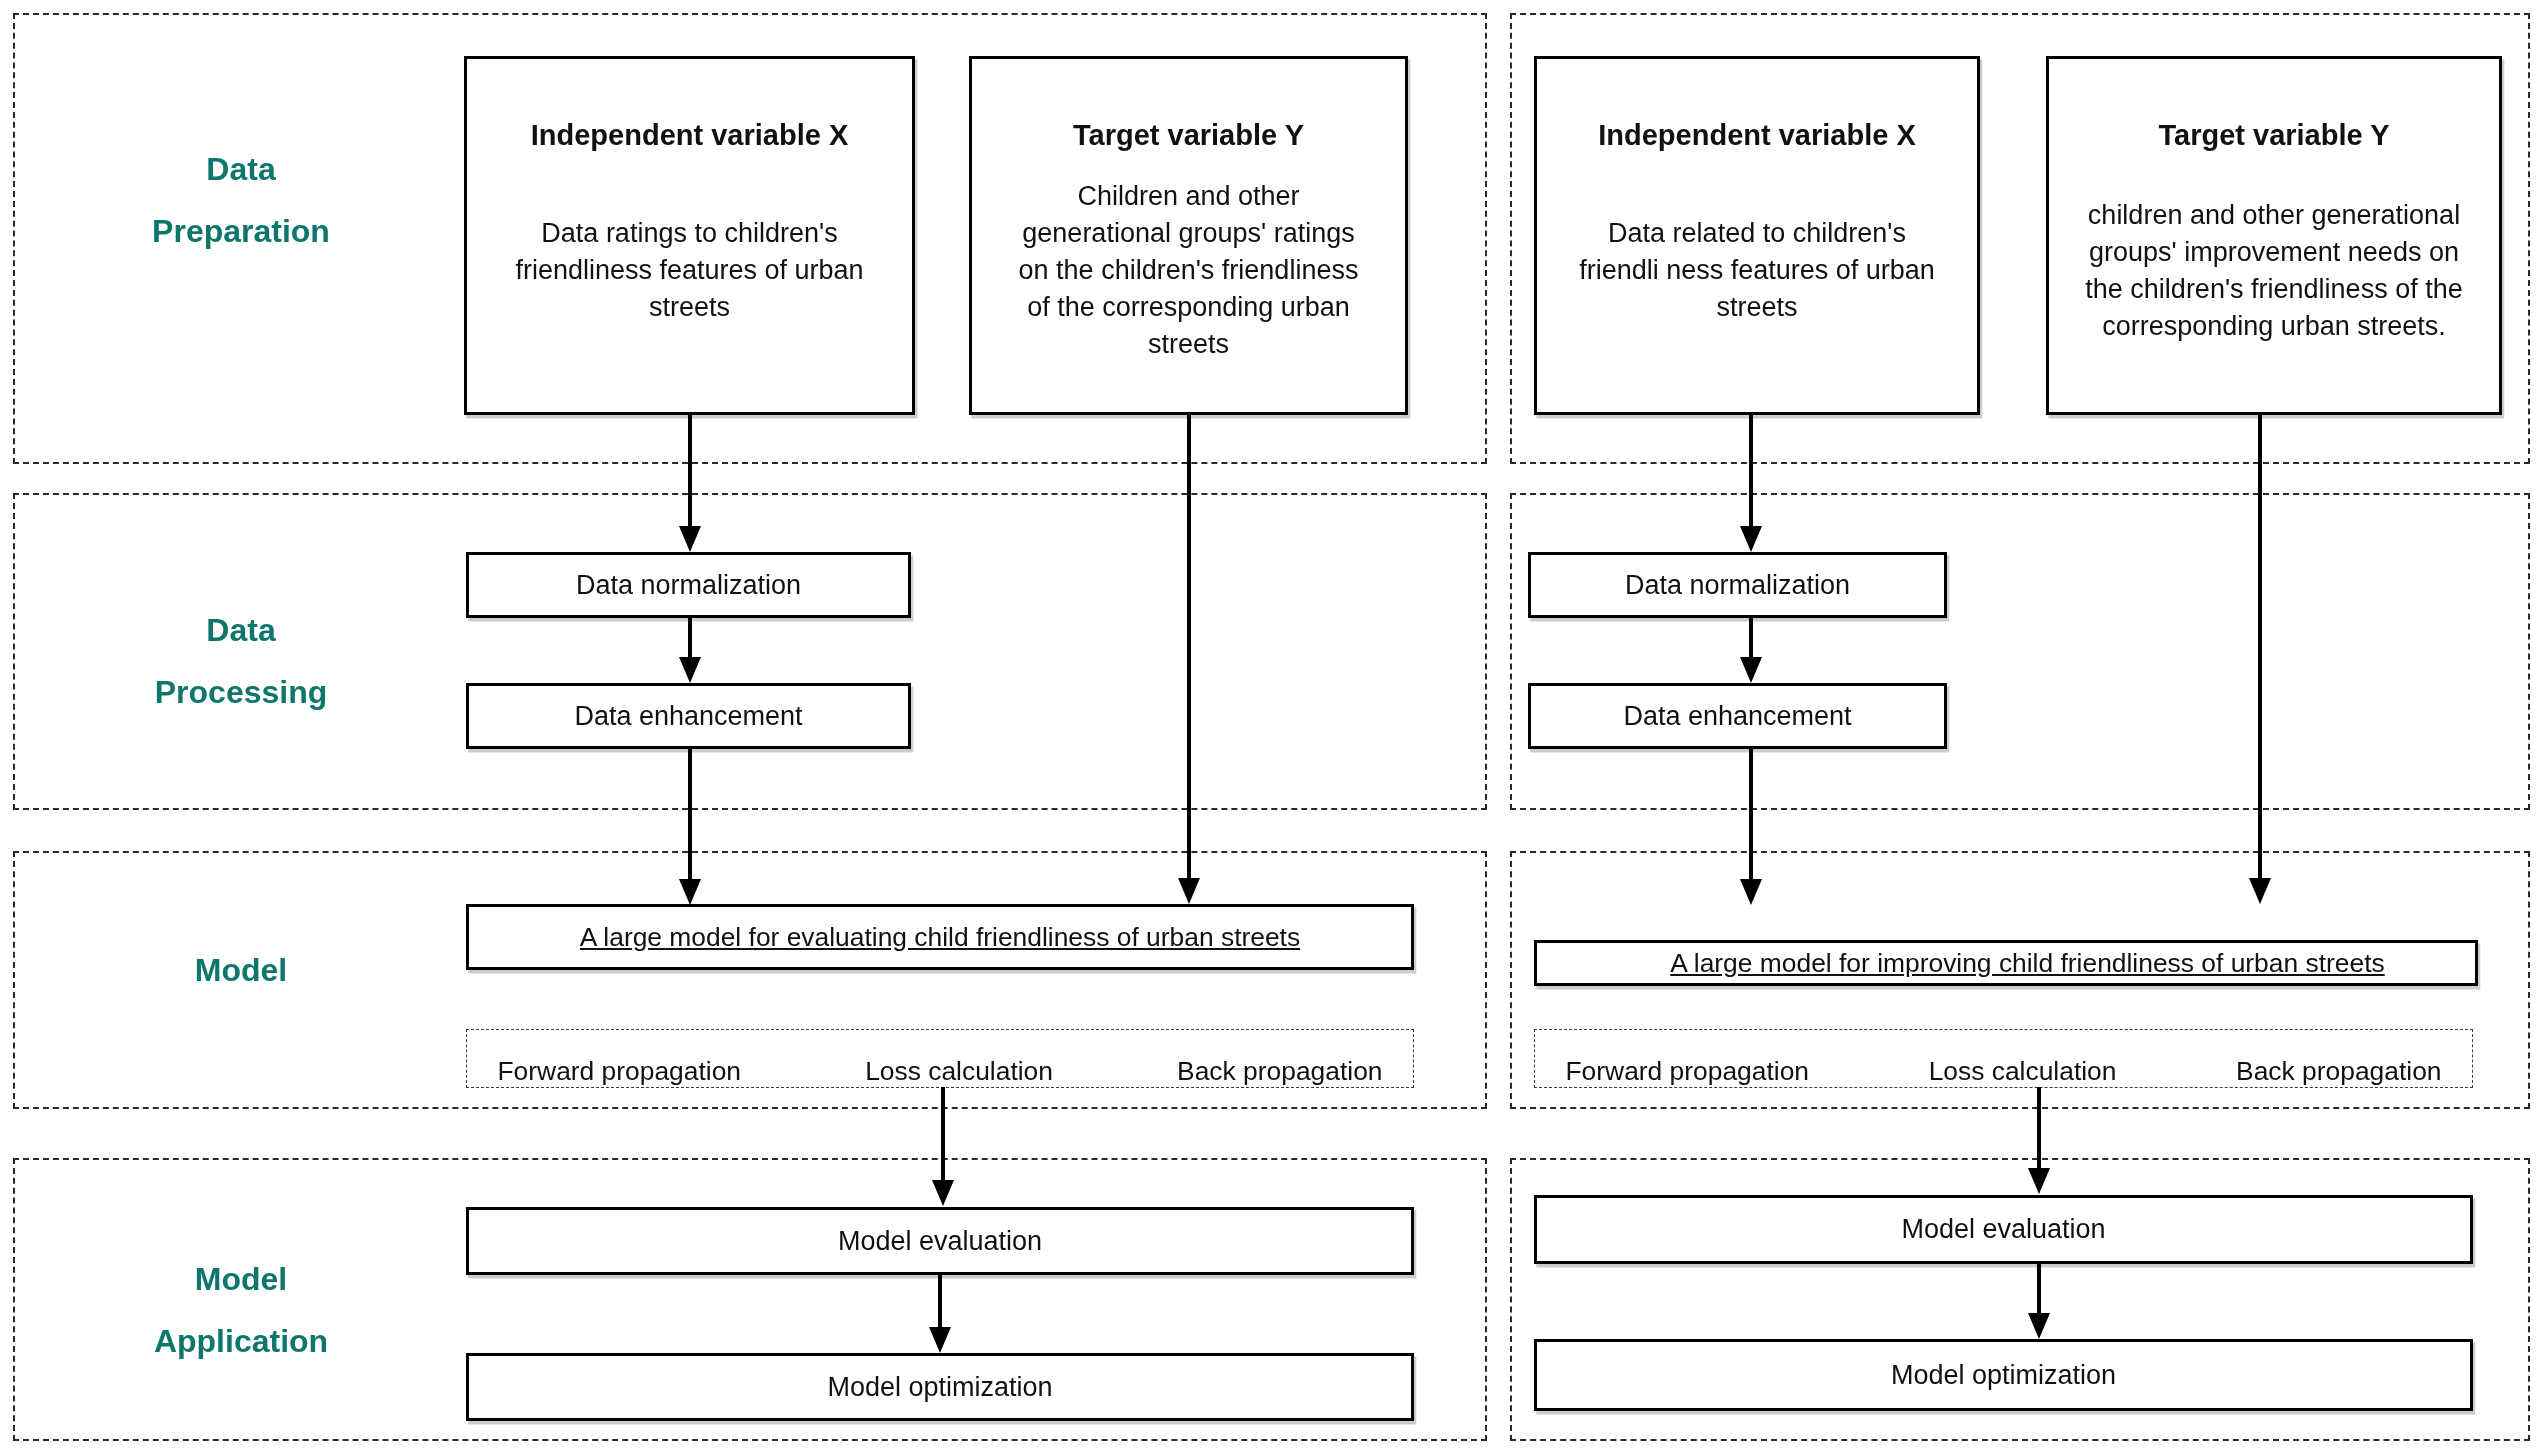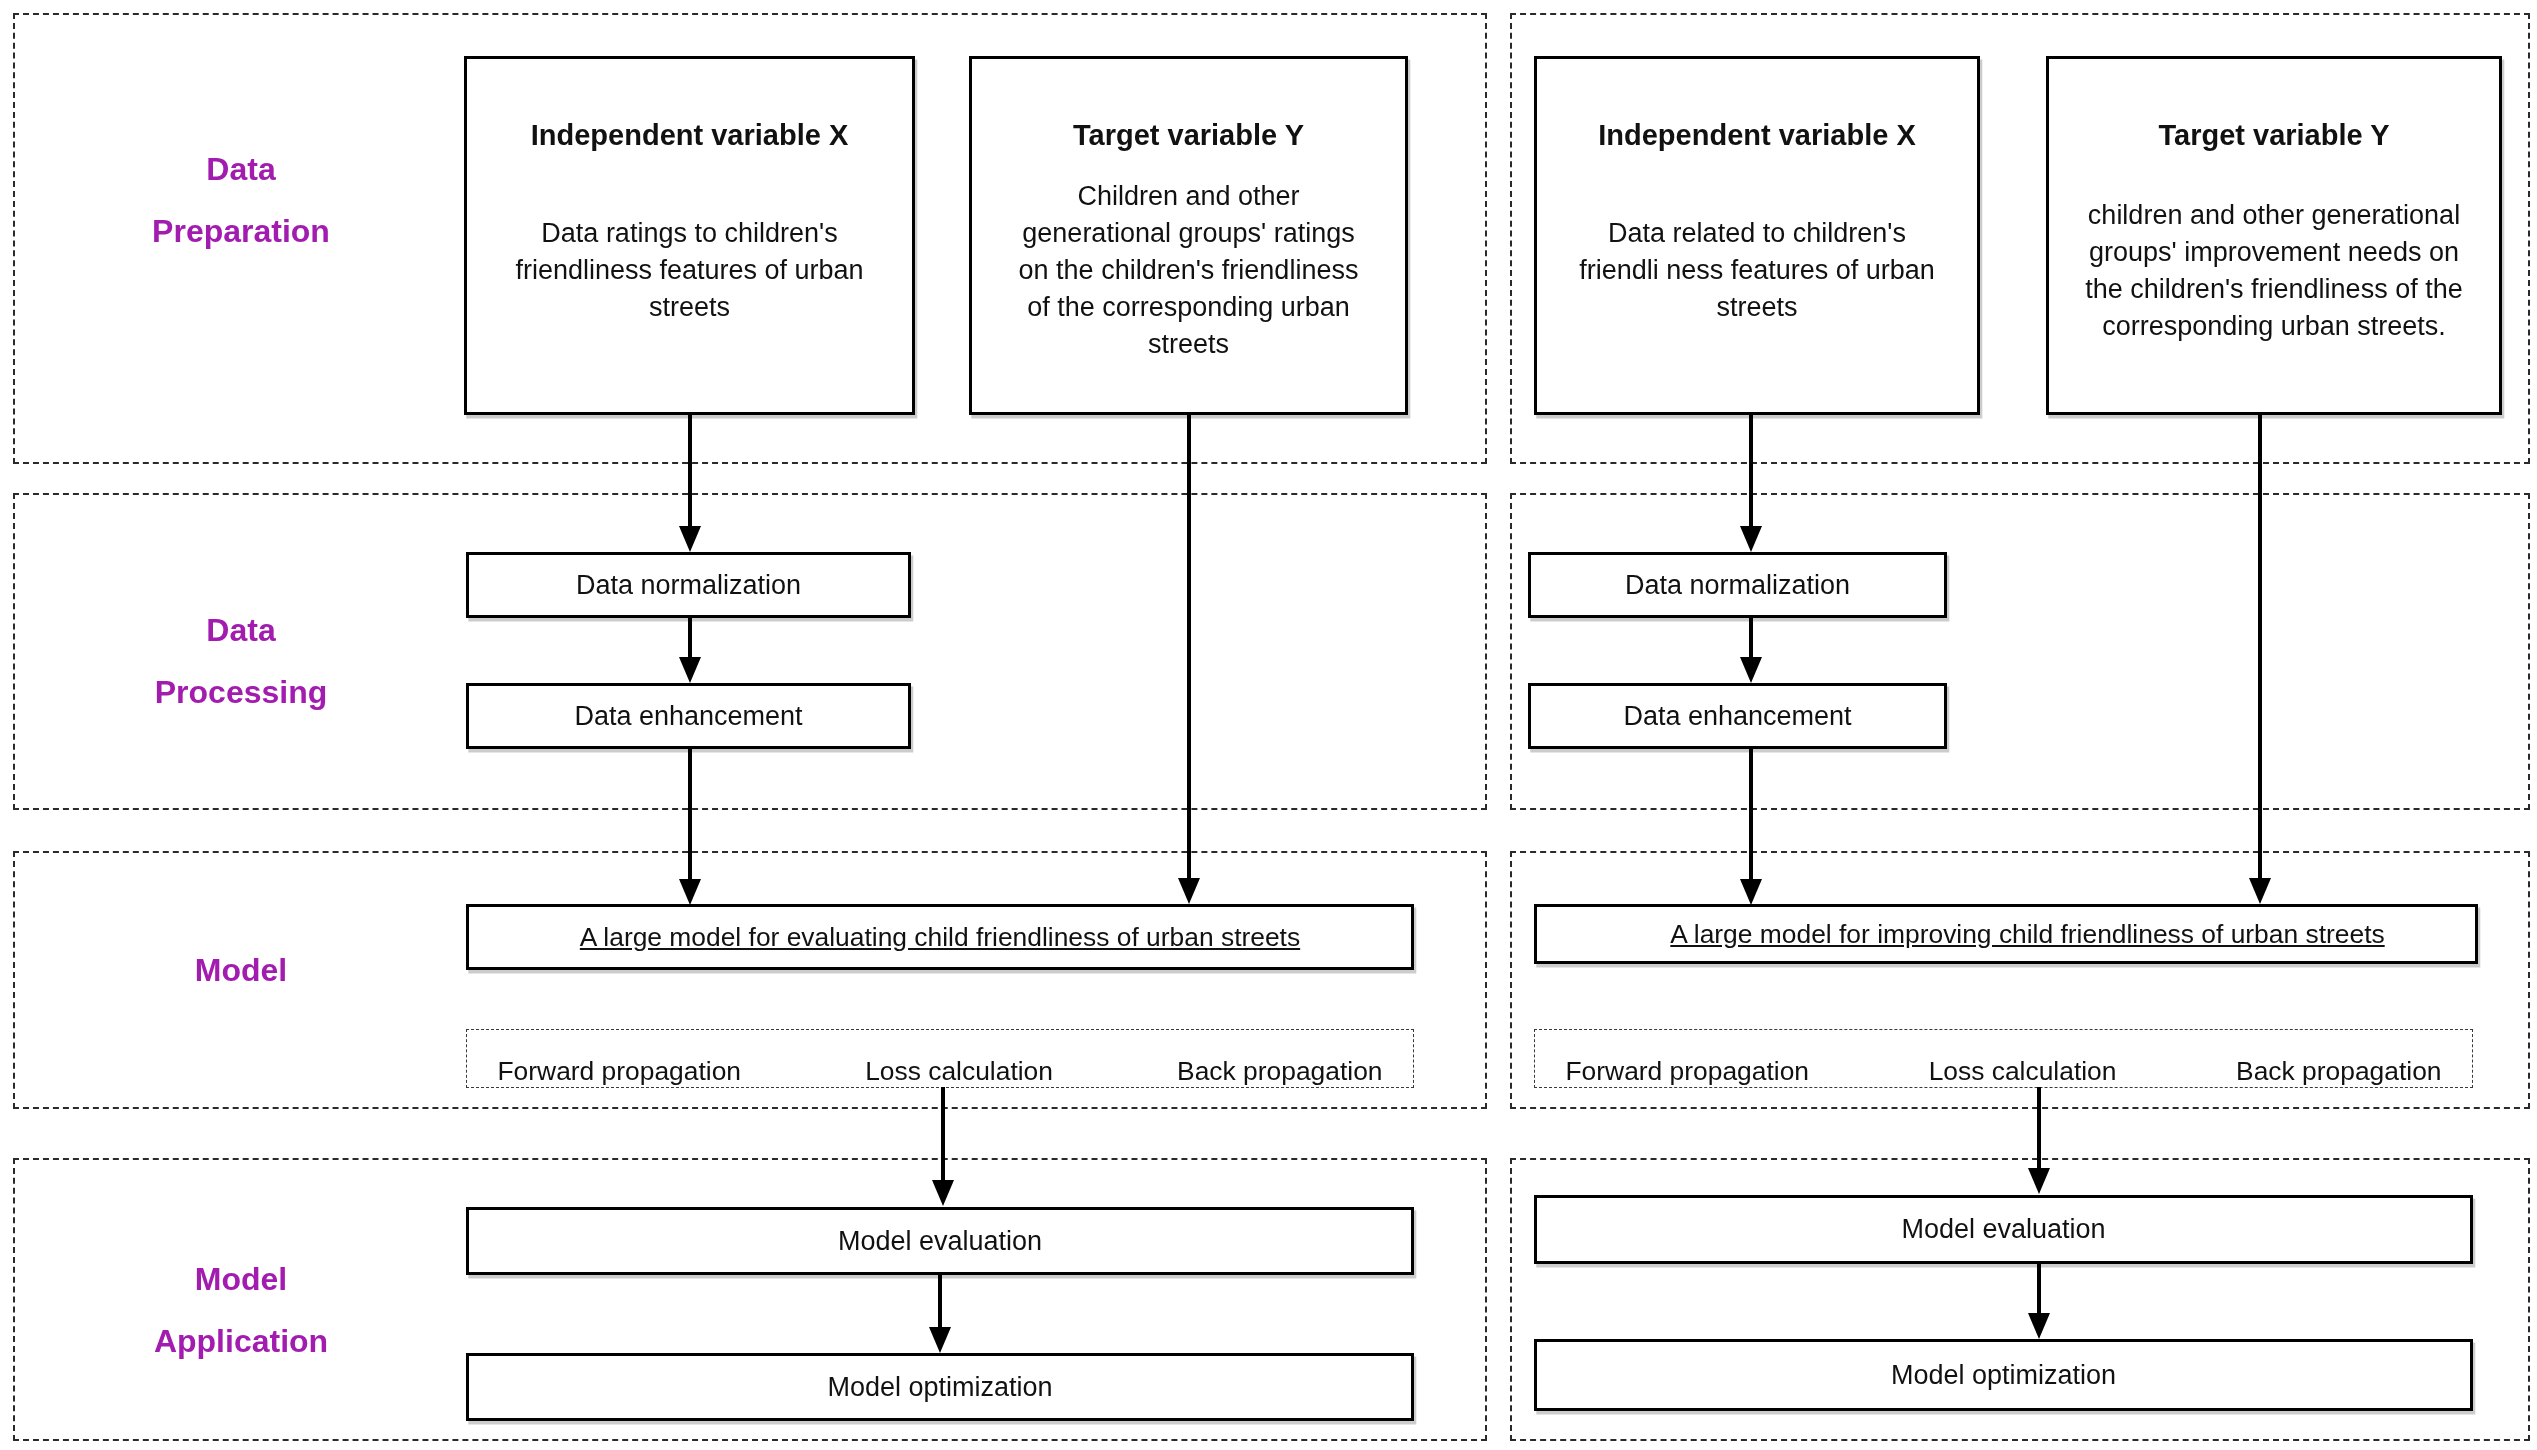--- a/index.html
+++ b/index.html
@@ -4,21 +4,21 @@
 <style>
   html,body{margin:0;padding:0;background:#ffffff;}
   body{width:2538px;height:1451px;font-family:"Liberation Sans", sans-serif;color:#111111;}
   .canvas{position:relative;width:2538px;height:1451px;background:#ffffff;overflow:hidden;}
 
   
   .panel{position:absolute;border:2.3px dashed #2a2a2a;box-sizing:border-box;background:transparent;}
 
   
   .row-label{position:absolute;width:364px;text-align:center;font-weight:bold;
-             font-size:32px;line-height:62px;color:#a21caf;}
+             font-size:32px;line-height:62px;color:#0f766e;}
 
   
   .box{position:absolute;background:#fff;border:3.5px solid #000;box-sizing:border-box;
        box-shadow:2.3px 3.5px 0 rgba(0,0,0,0.20);
        display:flex;align-items:center;justify-content:center;text-align:center;color:#111;}
   .var-box{flex-direction:column;justify-content:flex-start;padding:59px 16.4px 23.5px 16.4px;}
   .var-title{font-size:29px;font-weight:bold;line-height:35px;}
   .var-body-wrap{flex:1;display:flex;align-items:center;justify-content:center;}
   .var-body{font-size:27px;line-height:37px;}
   .w-645{max-width:379px;} .w-605{max-width:355px;} .w-670{max-width:393px;}
@@ -91,21 +91,21 @@
         <div class="var-body w-670">children and other generational groups' improvement needs on the children's friendliness of the corresponding urban streets.</div>
       </div>
   </div>
 
   <div class="box step-box" style="left:466px;top:552px;width:445px;height:66px;">Data normalization</div>
   <div class="box step-box" style="left:466px;top:683px;width:445px;height:66px;">Data enhancement</div>
   <div class="box step-box" style="left:1528px;top:552px;width:419px;height:66px;">Data normalization</div>
   <div class="box step-box" style="left:1528px;top:683px;width:419px;height:66px;">Data enhancement</div>
 
   <div class="box model-box" style="left:466px;top:904px;width:948px;height:66px;">A large model for evaluating child friendliness of urban streets</div>
-  <div class="box model-box" style="left:1534px;top:904px;width:944px;height:60px;padding-left:43px;">A large model for improving child friendliness of urban streets</div>
+  <div class="box model-box" style="left:1534px;top:940px;width:944px;height:46px;padding-left:43px;">A large model for improving child friendliness of urban streets</div>
 
   <div class="substeps" style="left:466px;top:1029px;width:948px;height:59px;">
     <span>Forward propagation</span>
     <span>Loss calculation</span>
     <span>Back propagation</span>
   </div>
   <div class="substeps" style="left:1534px;top:1029px;width:939px;height:59px;">
     <span>Forward propagation</span>
     <span>Loss calculation</span>
     <span>Back propagation</span>

